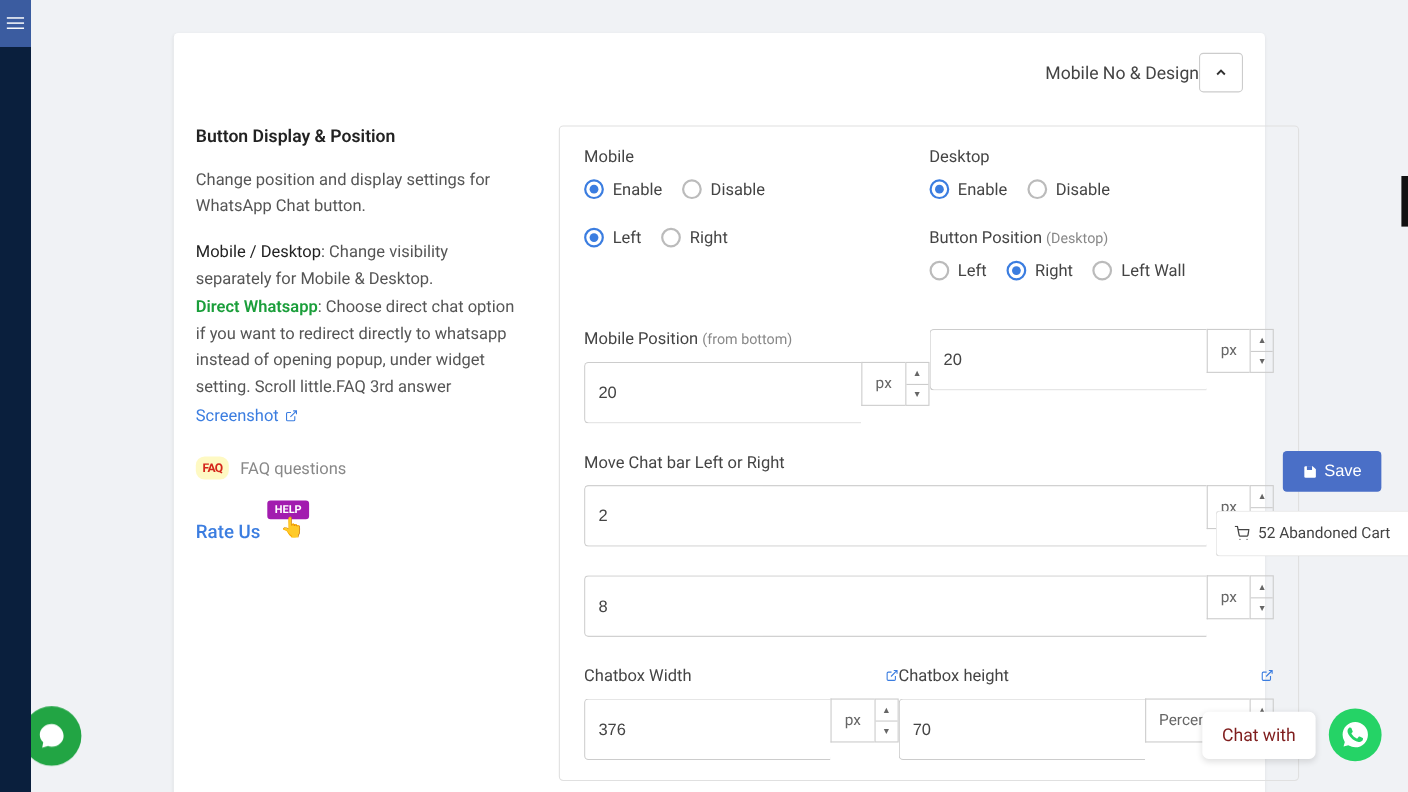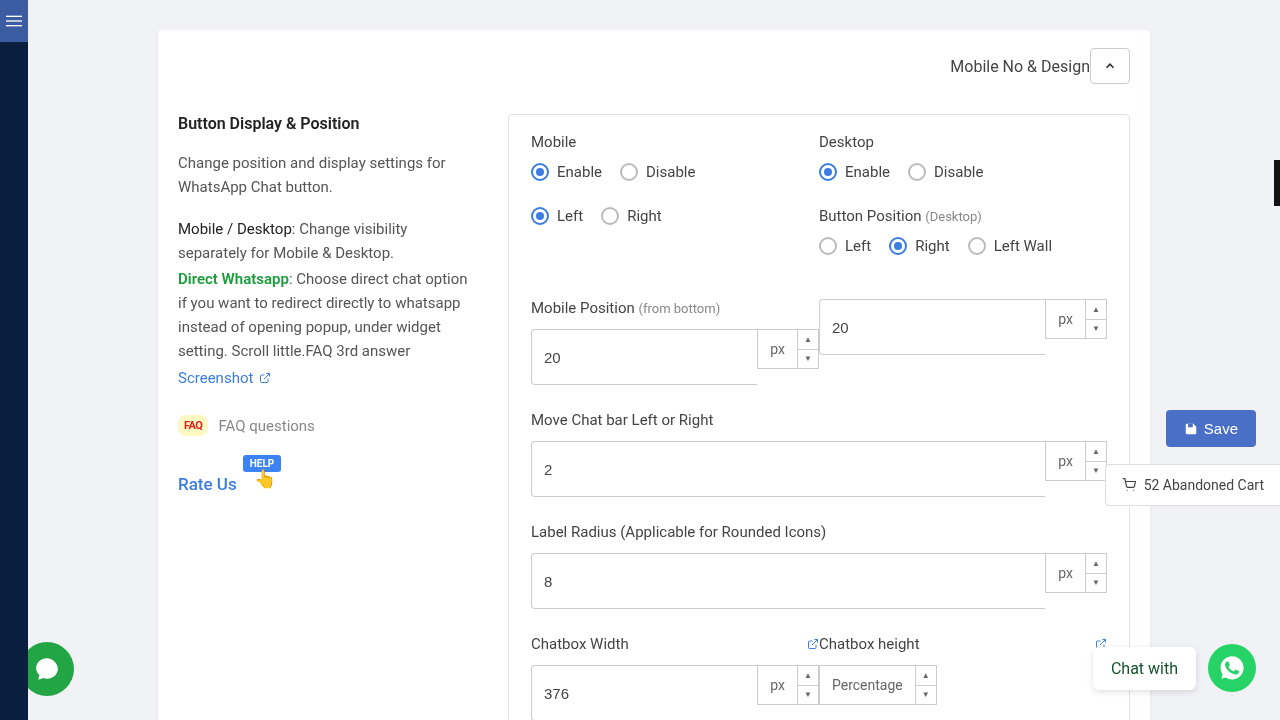--- a/index.html
+++ b/index.html
@@ -20,21 +20,21 @@
 .help-item b { color: #222; font-weight: 400; }
 .green-b { color: #1a9e3a; font-weight: 600; }
 .screenshot-link { color: #3b7de0; font-size: 15px; cursor: pointer; display: inline-flex; align-items: center; gap: 6px; margin-top: 4px; }
 .ext-icon { width: 12px; height: 12px; }
 .faq-row { display: flex; align-items: center; gap: 10px; margin-top: 28px; }
 .faq-badge { background: #fef9c3; color: #d4251a; font-weight: 700; font-size: 11px; padding: 4px 6px; border-radius: 8px; letter-spacing: -0.5px; }
 .faq-text { color: #888; font-size: 15px; }
 .rate-row { display: flex; align-items: center; gap: 6px; margin-top: 30px; }
 .rate-link { color: #3b7de0; font-size: 17px; font-weight: 500; cursor: pointer; }
 .help-pill { position: relative; top: -12px; }
-.help-pill-badge { background: #3b82f6; color: #fff; font-size: 10px; font-weight: 700; padding: 3px 7px; border-radius: 3px; }
+.help-pill-badge { background: #a21caf; color: #fff; font-size: 10px; font-weight: 700; padding: 3px 7px; border-radius: 3px; }
 .pointer { font-size: 18px; display: block; margin-top: -2px; margin-left: 12px; }
 .right-col { flex: 1; border: 1px solid #e0e0e0; border-radius: 4px; padding: 18px 22px; }
 .row2 { display: flex; margin-bottom: 26px; }
 .col2 { flex: 1; }
 .field-label { font-size: 15px; color: #444; margin-bottom: 12px; display: block; }
 .sub { color: #888; font-size: 13px; }
 .radios { display: flex; gap: 18px; flex-wrap: wrap; }
 .radio { display: inline-flex; align-items: center; gap: 8px; cursor: pointer; font-size: 15px; color: #444; }
 .radio-circle { width: 18px; height: 18px; border-radius: 50%; border: 2px solid #bbb; display: inline-flex; align-items: center; justify-content: center; }
 .radio.checked .radio-circle { border-color: #3b7de0; }
@@ -45,21 +45,21 @@
 .spinner { border: 1px solid #ccc; display: flex; flex-direction: column; width: 22px; height: 40px; }
 .spinner div { flex: 1; display: flex; align-items: center; justify-content: center; cursor: pointer; font-size: 8px; color: #666; }
 .spinner div:first-child { border-bottom: 1px solid #ccc; }
 .label-with-icon { display: flex; justify-content: space-between; align-items: center; margin-bottom: 12px; }
 .ext-blue { color: #3b7de0; cursor: pointer; }
 .save-btn { position: fixed; right: 24px; top: 410px; background: #4a6fc7; color: #fff; border: none; border-radius: 4px; padding: 10px 18px; font-size: 15px; cursor: pointer; display: flex; align-items: center; gap: 6px; }
 .abandoned { position: fixed; right: 0; top: 464px; background: #fff; border: 1px solid #ddd; border-right: none; border-radius: 4px 0 0 4px; padding: 12px 16px; font-size: 14px; color: #444; cursor: pointer; display: flex; align-items: center; gap: 8px; }
 .chat-fab { position: fixed; left: 20px; bottom: 24px; width: 54px; height: 54px; border-radius: 50%; background: #22a544; display: flex; align-items: center; justify-content: center; cursor: pointer; }
 .chat-fab svg { width: 26px; height: 26px; }
 .chatwith { position: fixed; right: 24px; bottom: 28px; display: flex; align-items: center; gap: 12px; }
-.chatwith-label { background: #fff; border-radius: 6px; box-shadow: 0 2px 6px rgba(0,0,0,0.12); padding: 12px 18px; font-size: 16px; color: #14532d; cursor: pointer; }
+.chatwith-label { background: #fff; border-radius: 6px; box-shadow: 0 2px 6px rgba(0,0,0,0.12); padding: 12px 18px; font-size: 16px; color: #7f1d1d; cursor: pointer; }
 .wa-circle { width: 48px; height: 48px; border-radius: 50%; background: #25d366; display: flex; align-items: center; justify-content: center; cursor: pointer; }
 .indicator { position: fixed; right: 0; top: 160px; width: 6px; height: 46px; background: #111; }
 </style>
 </head>
 <body>
 
 <div class="sidebar"></div>
 <div class="hamburger">
   <svg viewBox="0 0 24 24" fill="#fff">
       <rect y="4" width="24" height="2"></rect>
@@ -195,21 +195,20 @@
             <input value="2" style="">
             <span class="input-suffix">px</span>
             <span class="spinner">
                 <div>▲</div>
                 <div>▼</div>
               </span>
           </div>
         </div>
 
         <div style="margin-bottom:26px;">
-          <span class="field-label">Label Radius (Applicable for Rounded Icons)</span>
           <div class="input-row">
             <input value="8" style="">
             <span class="input-suffix">px</span>
             <span class="spinner">
                 <div>▲</div>
                 <div>▼</div>
               </span>
           </div>
         </div>
 
@@ -231,20 +230,21 @@
             </div>
           </div>
           <div class="col2">
             <div class="label-with-icon">
               <span style="font-size:15px;color:#444;">Chatbox height</span>
               <svg class="ext-icon ext-blue" viewBox="0 0 24 24" fill="none" stroke="currentColor" stroke-width="2">
                   <path d="M18 13v6a2 2 0 01-2 2H5a2 2 0 01-2-2V8a2 2 0 012-2h6M15 3h6v6M10 14L21 3"></path>
                 </svg>
             </div>
             <div class="input-row">
+              <input value="70" style="">
               <span class="input-suffix">Percentage</span>
               <span class="spinner">
                   <div>▲</div>
                   <div>▼</div>
                 </span>
             </div>
           </div>
         </div>
 
       </div>

